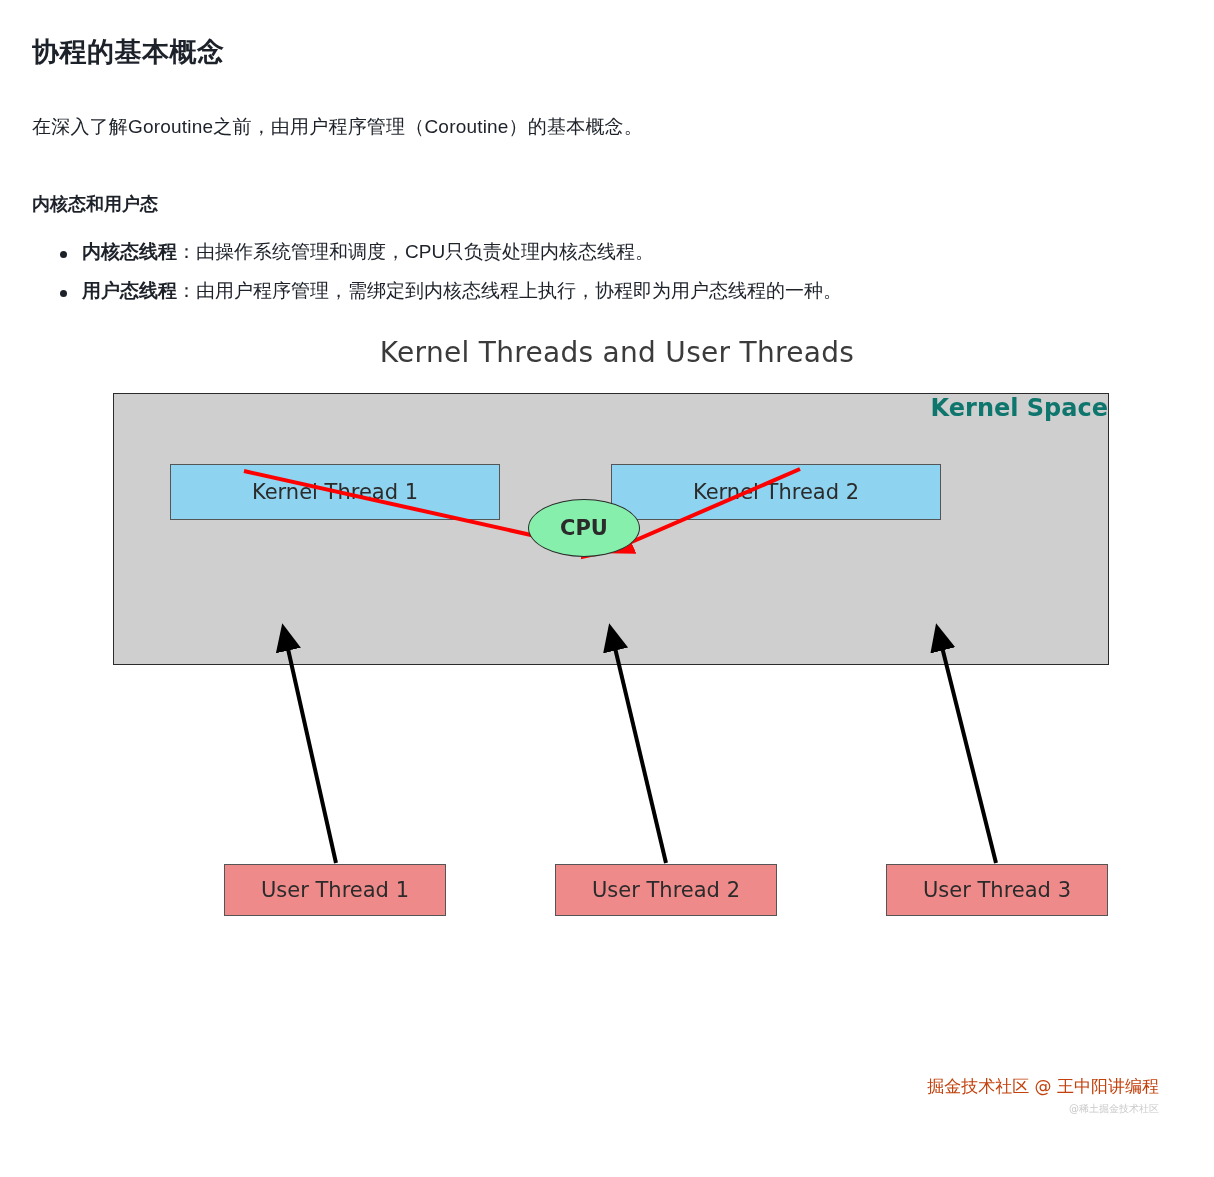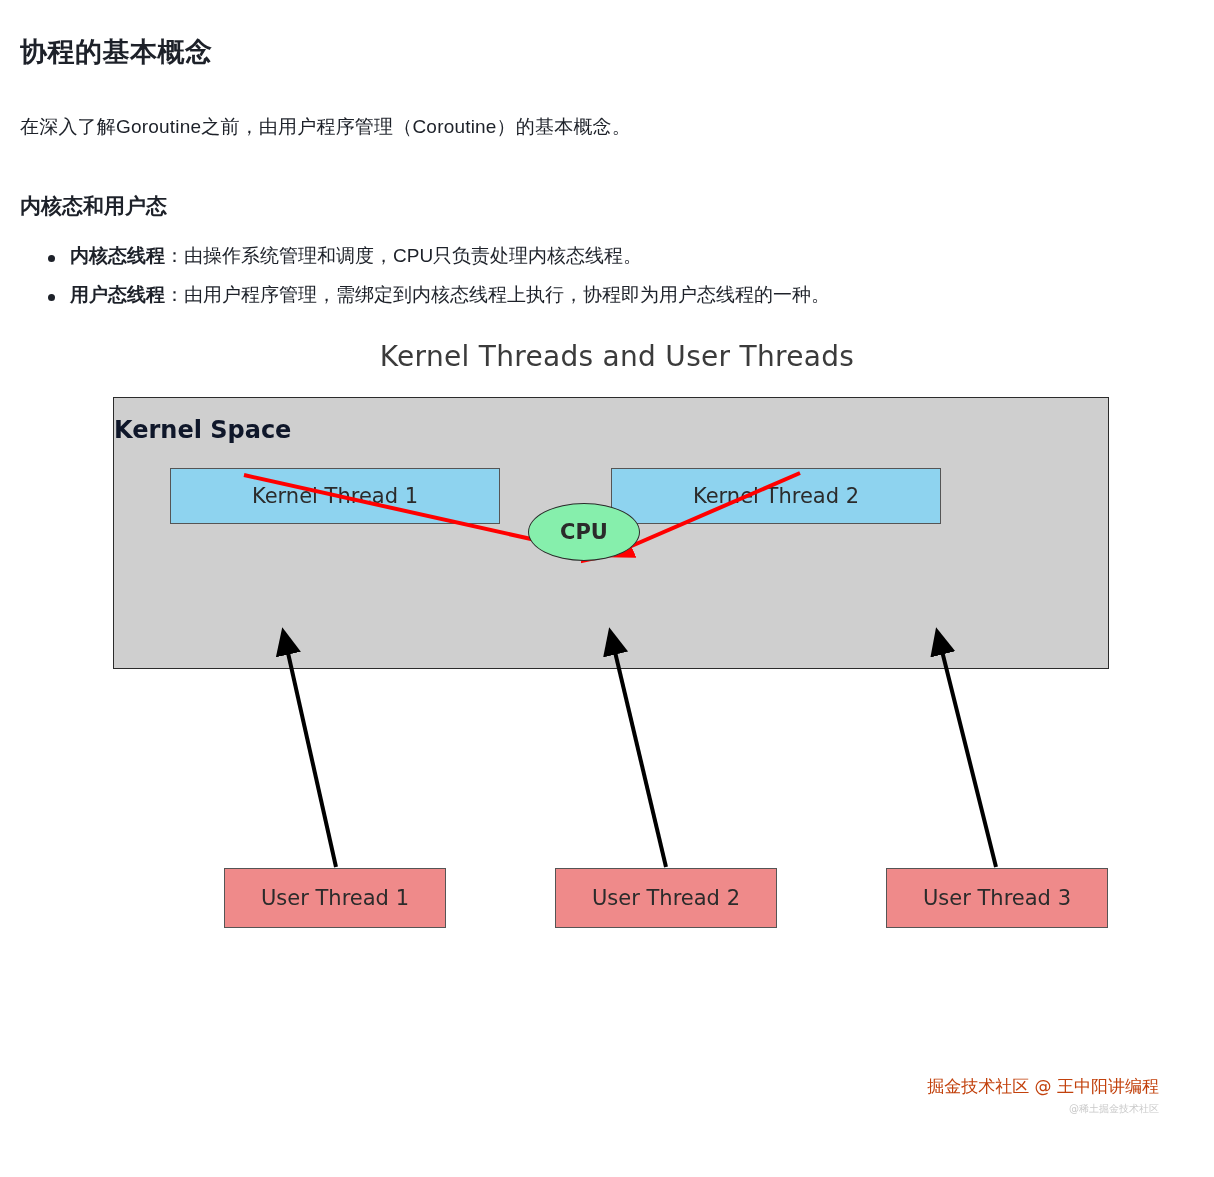--- a/index.html
+++ b/index.html
@@ -14,37 +14,37 @@
     color: #1f2329;
     position: relative;
     overflow: hidden;
   }
   .page {
     position: relative;
     width: 1214px;
     height: 1177px;
   }
   .article {
-    padding: 34px 44px 0 20px;
+    padding: 34px 44px 0 32px;
   }
   h1.title {
     font-size: 27px;
     font-weight: bold;
     margin: 0 0 0 0;
     letter-spacing: 0.5px;
     color: #1d2129;
   }
   p.intro {
     font-size: 19px;
     margin: 44px 0 0 0;
     color: #1d2129;
     letter-spacing: 0.2px;
   }
   h2.subtitle {
-    font-size: 21px;
+    font-size: 18px;
     font-weight: bold;
     margin: 52px 0 0 0;
     color: #1d2129;
   }
   ul.bullets {
     margin: 26px 0 0 0;
     padding-left: 26px;
     list-style: none;
   }
   ul.bullets li {
@@ -98,25 +98,24 @@
     position: absolute;
     left: 113px;
     top: 385px;
     width: 996px;
     height: 270px;
     background: #f5f3f6;
     border: 1.5px solid #2b2b2b;
     box-sizing: border-box;
   }
   .space-label {
-    text-align: left;
+    text-align: right;
     font-size: 24px;
     font-weight: bold;
-    color: #0f172a;
-    margin-top: 18px;
+    color: #0f766e;
     font-family: "DejaVu Sans", sans-serif;
   }
   .box {
     position: absolute;
     box-sizing: border-box;
     border: 1.5px solid #555;
     display: flex;
     align-items: center;
     justify-content: center;
     font-size: 21px;
@@ -126,21 +125,21 @@
   .kthread {
     background: #8ed3ef;
     width: 330px;
     height: 56px;
   }
   .kthread.k1 { left: 170px; top: 128px; }
   .kthread.k2 { left: 611px; top: 128px; }
   .uthread {
     background: #ef8a8a;
     width: 222px;
-    height: 60px;
+    height: 52px;
   }
   .uthread.u1 { left: 224px; top: 528px; }
   .uthread.u2 { left: 555px; top: 528px; }
   .uthread.u3 { left: 886px; top: 528px; }
   .cpu {
     position: absolute;
     left: 528px;
     top: 163px;
     width: 110px;
     height: 56px;

